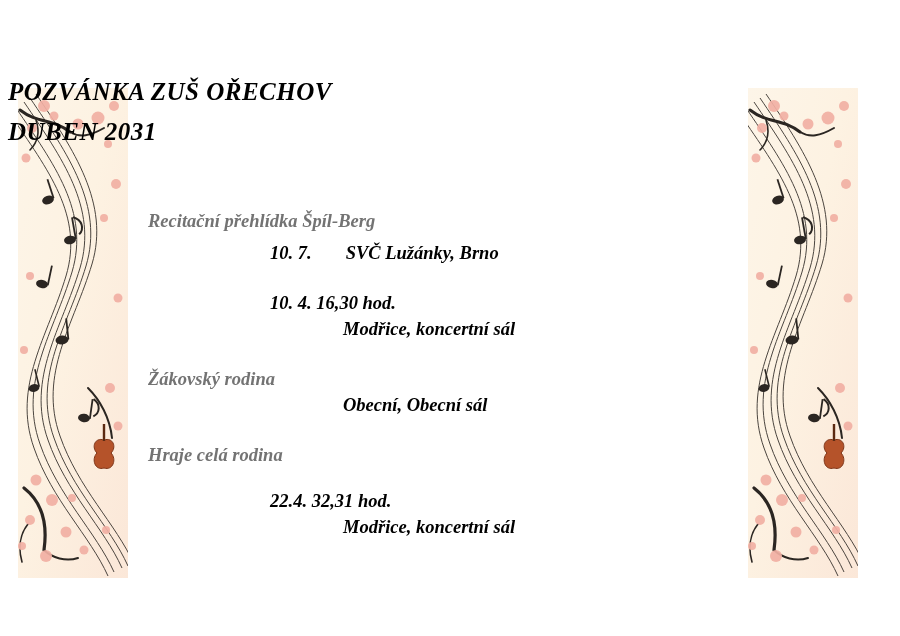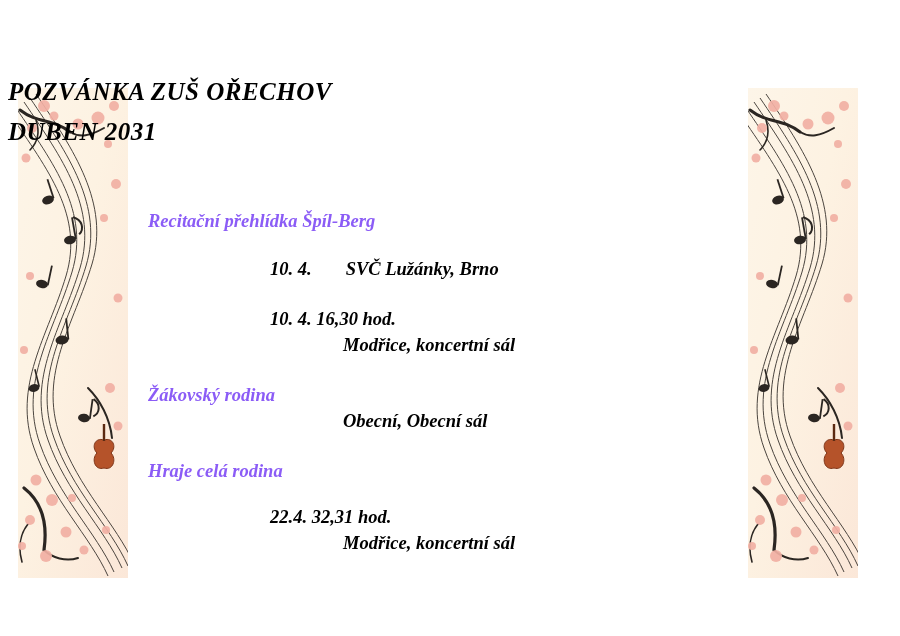--- a/index.html
+++ b/index.html
@@ -59,39 +59,39 @@
     width: 600px;
   }
   .event { margin-bottom: 24px; }
   .event:last-child { margin-bottom: 7px; }
 
   .event-name {
     font-family: "Liberation Serif", serif;
     font-weight: bold;
     font-style: italic;
     font-size: 18.5px;
-    color: #8b5cf6;
+    color: #737373;
     line-height: 26px;
     margin: 0;
   }
   .event-line {
     font-family: "Liberation Serif", serif;
     font-weight: bold;
     font-style: italic;
     font-size: 18.5px;
     color: #000000;
     line-height: 26px;
     margin: 0;
   }
   .indent-1 { padding-left: 122px; }
   .indent-2 { padding-left: 195px; }
   .gap-top-6  { margin-top: 6px; }
   .gap-top-14 { margin-top: 14px; }
   .gap-top-20 { margin-top: 20px; }
-  .venue-inline { display: inline-block; padding-left: 34px; margin-top: 16px; }
+  .venue-inline { display: inline-block; padding-left: 34px; }
 </style>
 </head>
 <body>
 
 <div class="page">
 
   <div class="side-panel left">
     <svg viewBox="0 0 110 490" xmlns="http://www.w3.org/2000/svg" aria-hidden="true">
       <defs>
         <linearGradient id="paperL" x1="0" y1="0" x2="1" y2="1">
@@ -278,21 +278,21 @@
   <div class="title-block">
     <div class="title-line">POZVÁNKA ZUŠ OŘECHOV</div>
     <div class="title-line">DUBEN 2031</div>
   </div>
 
   <div class="program">
 
     <div class="event">
       <p class="event-name">Recitační přehlídka Špíl-Berg</p>
       <p class="event-line indent-1 gap-top-6">
-        <span>10. 4.</span><span class="venue-inline">SVČ Lužánky, Brno</span>
+        <span>10. 7.</span><span class="venue-inline">SVČ Lužánky, Brno</span>
       </p>
     </div>
 
     <div class="event">
       <p class="event-line indent-1 gap-top-14">10. 4. 16,30 hod.</p>
       <p class="event-line indent-2">Modřice, koncertní sál</p>
     </div>
 
     <div class="event">
       <p class="event-name gap-top-20">Žákovský rodina</p>

